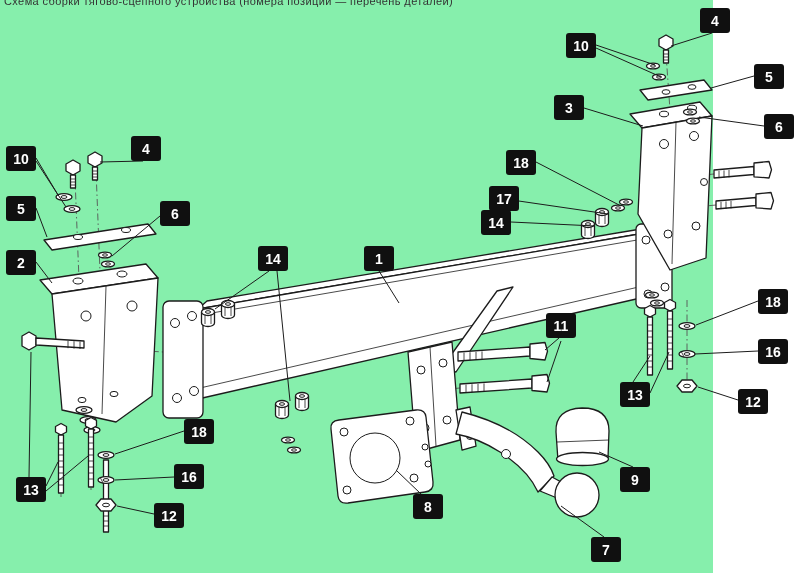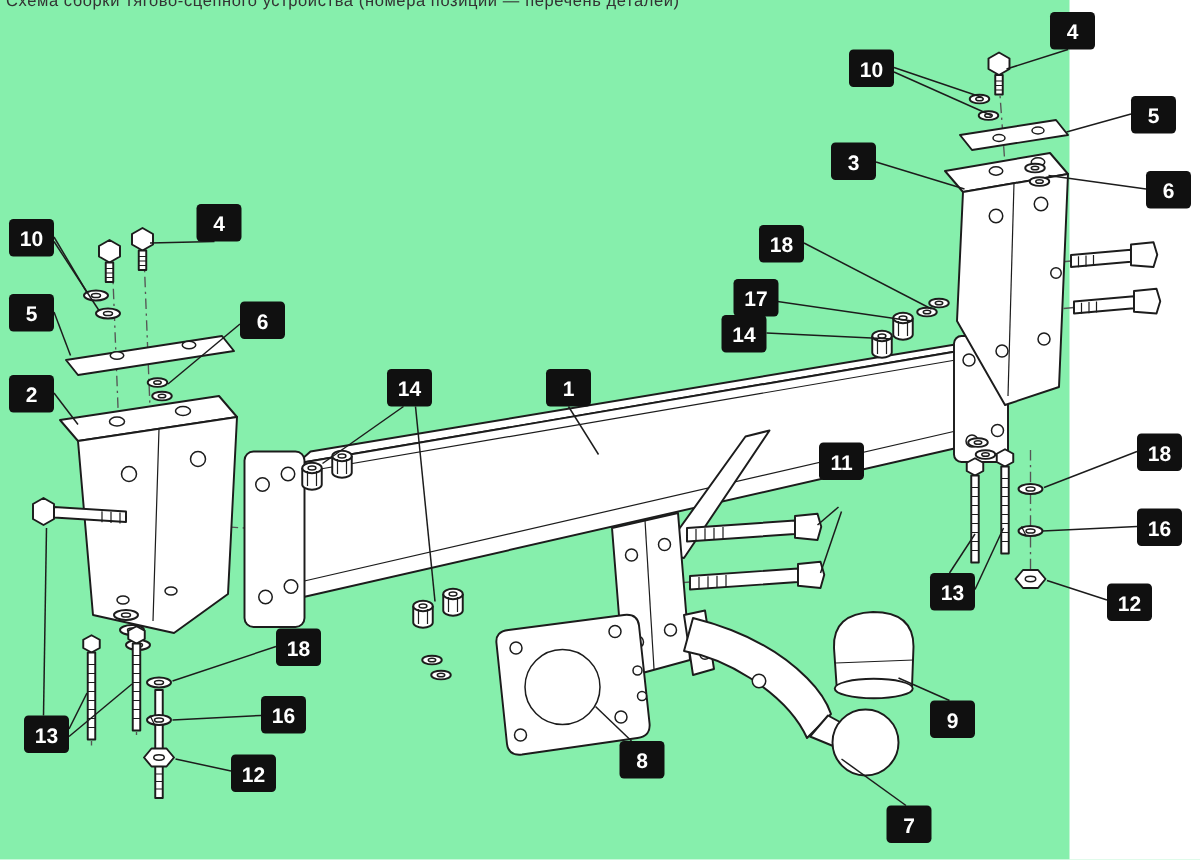--- a/index.html
+++ b/index.html
@@ -293,21 +293,21 @@
   <div class="callout" style="left:506px;top:150px">18</div>
   <div class="callout" style="left:489px;top:186px">17</div>
   <div class="callout" style="left:481px;top:210px">14</div>
   <div class="callout" style="left:131px;top:136px">4</div>
   <div class="callout" style="left:6px;top:146px">10</div>
   <div class="callout" style="left:6px;top:196px">5</div>
   <div class="callout" style="left:160px;top:201px">6</div>
   <div class="callout" style="left:6px;top:250px">2</div>
   <div class="callout" style="left:258px;top:246px">14</div>
   <div class="callout" style="left:364px;top:246px">1</div>
-  <div class="callout" style="left:546px;top:295px">11</div>
+  <div class="callout" style="left:546px;top:313px">11</div>
   <div class="callout" style="left:758px;top:289px">18</div>
   <div class="callout" style="left:758px;top:339px">16</div>
   <div class="callout" style="left:620px;top:382px">13</div>
   <div class="callout" style="left:738px;top:389px">12</div>
   <div class="callout" style="left:184px;top:419px">18</div>
   <div class="callout" style="left:174px;top:464px">16</div>
   <div class="callout" style="left:16px;top:477px">13</div>
   <div class="callout" style="left:154px;top:503px">12</div>
   <div class="callout" style="left:413px;top:494px">8</div>
   <div class="callout" style="left:620px;top:467px">9</div>

